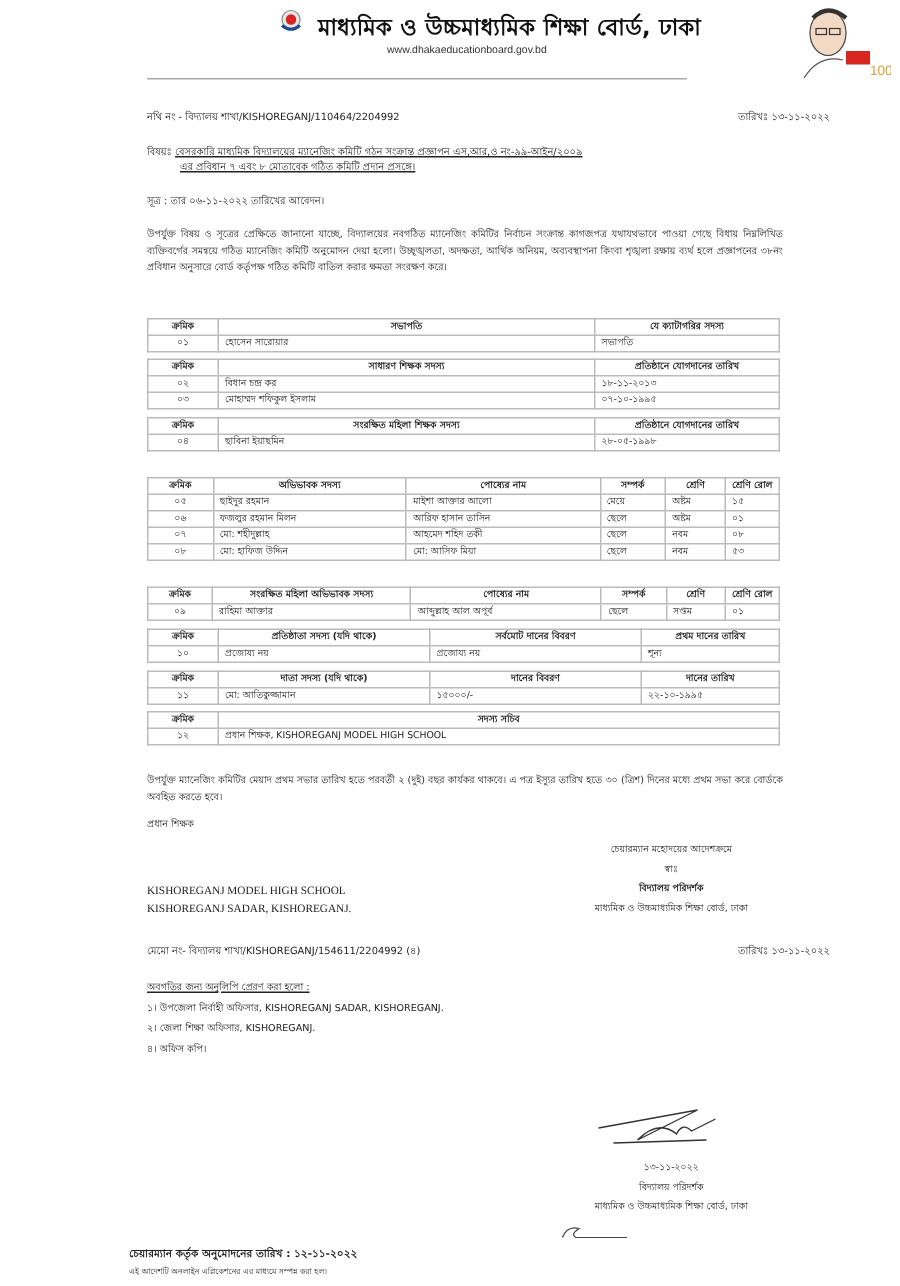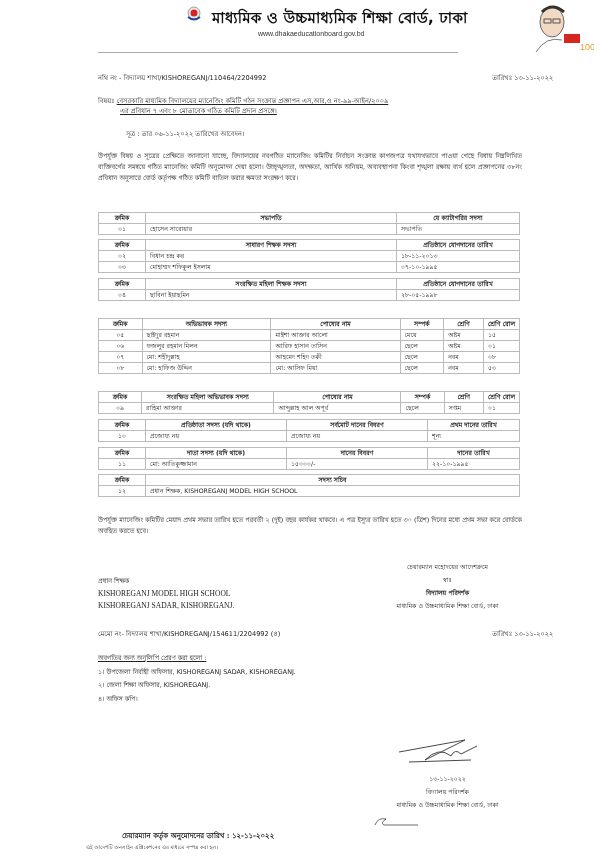--- a/index.html
+++ b/index.html
@@ -48,21 +48,21 @@
 
 <div class="abs row-line" style="left:98px;top:72px;">নথি নং - বিদ্যালয় শাখা/KISHOREGANJ/110464/2204992</div>
 <div class="abs row-line" style="left:492px;top:72px;">তারিখঃ ১৩-১১-২০২২</div>
 
 <div class="abs subj" style="left:98px;">
   <span>বিষয়ঃ</span>
   <u>বেসরকারি মাধ্যমিক বিদ্যালয়ের ম্যানেজিং কমিটি গঠন সংক্রান্ত প্রজ্ঞাপন এস,আর,ও নং-৯৯-আইন/২০০৯</u><br>
   <span style="display:inline-block;width:22px;"></span><u>এর প্রবিধান ৭ এবং ৮ মোতাবেক গঠিত কমিটি প্রদান প্রসঙ্গে।</u>
 </div>
 
-<div class="abs row-line" style="left:98px;top:128px;margin-left:28px;">সূত্র : তার ০৬-১১-২০২২ তারিখের আবেদন।</div>
+<div class="abs row-line" style="left:98px;top:128px;">সূত্র : তার ০৬-১১-২০২২ তারিখের আবেদন।</div>
 
 <div class="abs para" style="left:98px;top:151px;width:424px;">উপর্যুক্ত বিষয় ও সূত্রের প্রেক্ষিতে জানানো যাচ্ছে, বিদ্যালয়ের নবগঠিত ম্যানেজিং কমিটির নির্বাচন সংক্রান্ত কাগজপত্র যথাযথভাবে পাওয়া গেছে বিধায় নিম্নলিখিত ব্যক্তিবর্গের সমন্বয়ে গঠিত ম্যানেজিং কমিটি অনুমোদন দেয়া হলো। উচ্ছৃঙ্খলতা, অদক্ষতা, আর্থিক অনিয়ম, অব্যবস্থাপনা কিংবা শৃঙ্খলা রক্ষায় ব্যর্থ হলে প্রজ্ঞাপনের ৩৮নং প্রবিধান অনুসারে বোর্ড কর্তৃপক্ষ গঠিত কমিটি বাতিল করার ক্ষমতা সংরক্ষণ করে।</div>
 
 <table class="t" style="top:212px;">
   <tbody>
       <tr class="h">
         <td style="width:38px">ক্রমিক</td>
         <td>সভাপতি</td>
         <td style="width:114px">যে ক্যাটাগরির সদস্য</td>
       </tr>
@@ -217,21 +217,21 @@
       </tr>
   <tr>
         <td class="c">১২</td>
         <td>প্রধান শিক্ষক, KISHOREGANJ MODEL HIGH SCHOOL</td>
       </tr>
 </tbody>
   </table>
 
 <div class="abs para" style="left:98px;top:515px;width:424px;">উপর্যুক্ত ম্যানেজিং কমিটির মেয়াদ প্রথম সভার তারিখ হতে পরবর্তী ২ (দুই) বছর কার্যকর থাকবে। এ পত্র ইস্যুর তারিখ হতে ৩০ (ত্রিশ) দিনের মধ্যে প্রথম সভা করে বোর্ডকে অবহিত করতে হবে।</div>
 
-<div class="abs" style="left:98px;top:576px;font-size:6.4px;">প্রধান শিক্ষক</div>
+<div class="abs" style="left:98px;top:544px;font-size:6.4px;">প্রধান শিক্ষক</div>
 <div class="abs en" style="left:98px;top:589px;text-align:center;">KISHOREGANJ MODEL HIGH SCHOOL</div>
 <div class="abs en" style="left:98px;top:601px;">KISHOREGANJ SADAR, KISHOREGANJ.</div>
 
 <div class="abs sig-right" style="left:360px;top:560px;width:175px;">
   <div>চেয়ারম্যান মহোদয়ের আদেশক্রমে</div>
   <div>স্বাঃ</div>
   <div style="font-weight:bold">বিদ্যালয় পরিদর্শক</div>
   <div>মাধ্যমিক ও উচ্চমাধ্যমিক শিক্ষা বোর্ড, ঢাকা</div>
 </div>
 
@@ -256,14 +256,14 @@
   <div>বিদ্যালয় পরিদর্শক</div>
   <div>মাধ্যমিক ও উচ্চমাধ্যমিক শিক্ষা বোর্ড, ঢাকা</div>
 </div>
 
 <div class="abs" style="left:372px;top:815px;width:50px;height:14px;">
   <svg width="50" height="14" viewBox="0 0 50 14">
       <path d="M3 10 Q6 2 14 4 Q8 8 12 10 L46 10" stroke="#444" stroke-width="0.8" fill="none"></path>
     </svg>
 </div>
 
-<div class="abs" style="left:86px;top:830px;font-size:7px;font-weight:bold;margin-left:36px;">চেয়ারম্যান কর্তৃক অনুমোদনের তারিখ : ১২-১১-২০২২</div>
+<div class="abs" style="left:86px;top:830px;font-size:7px;font-weight:bold;">চেয়ারম্যান কর্তৃক অনুমোদনের তারিখ : ১২-১১-২০২২</div>
 <div class="abs" style="left:86px;top:844px;font-size:5.2px;">এই আদেশটি অনলাইন এপ্লিকেশনের এর মাধ্যমে সম্পন্ন করা হল।</div>
 
 </body></html>

